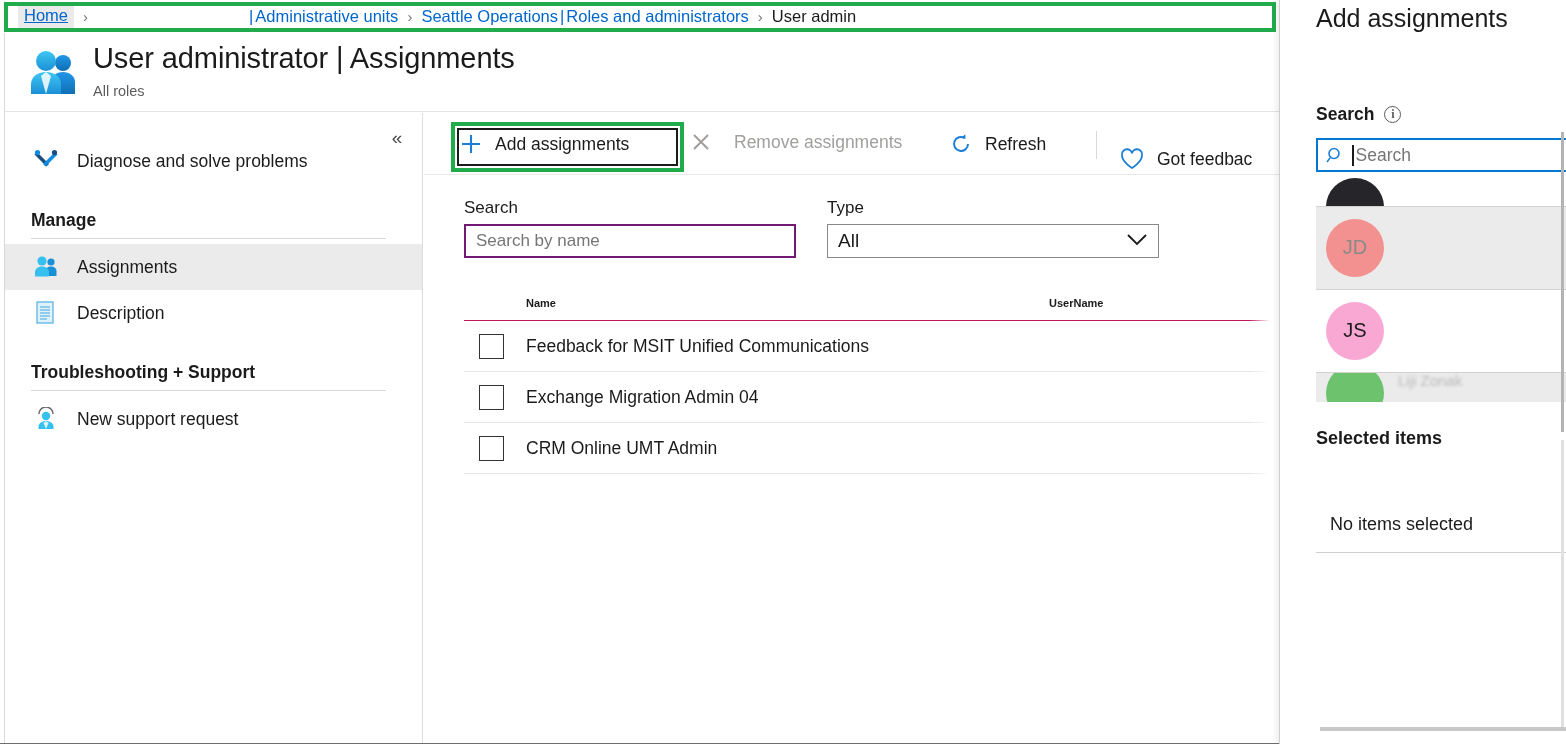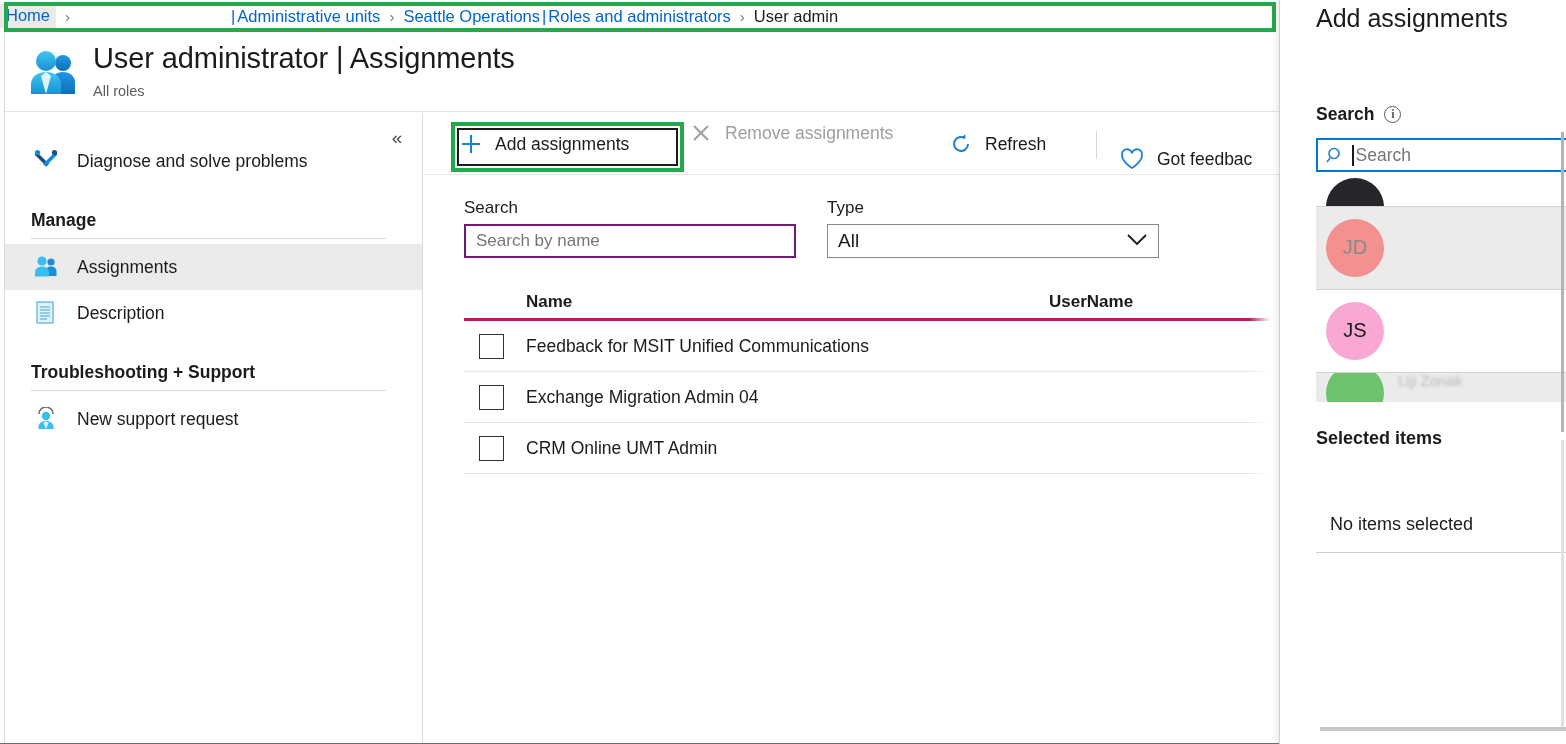--- a/index.html
+++ b/index.html
@@ -11,21 +11,21 @@
   }
   #root { position: relative; width: 1566px; height: 744px; background:#fff; }
 
   
   .breadcrumb {
     position: absolute; left: 0; top: 0; width: 1279px; height: 32px;
     display: flex; align-items: center; background:#ffffff;
     font-size: 16.5px; white-space: nowrap; overflow: hidden;
   }
   .bc-home {
-    color:#0066cc; 
+    color:#0066cc; text-decoration: underline; margin-left: 18px;
     background:#eaeaea; padding: 3px 6px 4px 6px; line-height: 1;
   }
   .bc-sep { color:#767676; font-size: 15px; margin: 0 9px; font-weight: 300; }
   .bc-redacted {
     display:inline-block; width:150px; height:22px; background:#ffffff;
     border-bottom: 0px solid transparent;
   }
   .bc-link { color:#0066cc; }
   .bc-current { color:#1b1b1b; }
   .bc-pipe { color:#0066cc; margin: 0 2px; }
@@ -109,21 +109,21 @@
   .fl-select {
     position:absolute; height:34px; border:1px solid #8a8886; background:#fff;
     display:flex; align-items:center; padding:0 10px; font-size:19px; color:#1b1b1b;
     cursor:pointer; justify-content:space-between;
   }
 
   
   .tablewrap { position:absolute; left:464px; top:285px; width:815px; }
   .th-row {
     display:flex; align-items:center; height:36px;
-    border-bottom:3px solid #be185d; font-size:17px; font-weight:700; color:#1b1b1b;
+    border-bottom:1px solid #be185d; font-size:11px; font-weight:700; color:#1b1b1b;
   }
   .tr-row {
     display:flex; align-items:center; height:51px;
     border-bottom:1px solid #e6e6e6; font-size:17.5px; color:#1b1b1b;
   }
   .c-check { width:62px; display:flex; align-items:center; padding-left:15px; }
   .cbox { width:25px; height:25px; border:1.7px solid #333; background:#fff; cursor:pointer; }
   .c-name { flex:1; }
   .c-user { width:230px; }
   .clip-edge { position:absolute; left:1249px; top:285px; width:30px; height:300px;
@@ -306,21 +306,21 @@
   <div class="cmdbar">
     <div class="cmd" style="left:35px; top:11px;">
       <span class="gl">
         <svg width="24" height="24" viewBox="0 0 24 24">
             <path d="M12 3v18M3 12h18" stroke="#1b7fd6" stroke-width="2.1"></path>
           </svg>
       </span>
       <span>Add assignments</span>
     </div>
 
-    <div class="cmd disabled" style="left:265px; top:0;">
+    <div class="cmd disabled" style="left:265px; top:9px;gap:9px;">
       <span class="gl">
         <svg width="24" height="24" viewBox="0 0 24 24">
             <path d="M5 5l14 14M19 5L5 19" stroke="#a19f9d" stroke-width="2"></path>
           </svg>
       </span>
       <span>Remove assignments</span>
     </div>
 
     <div class="cmd" style="left:525px; top:11px;">
       <span class="gl">

